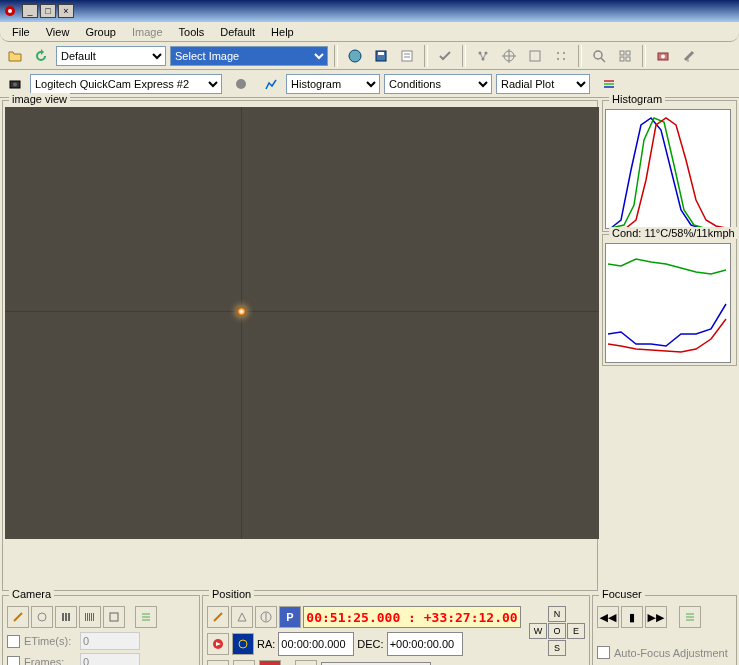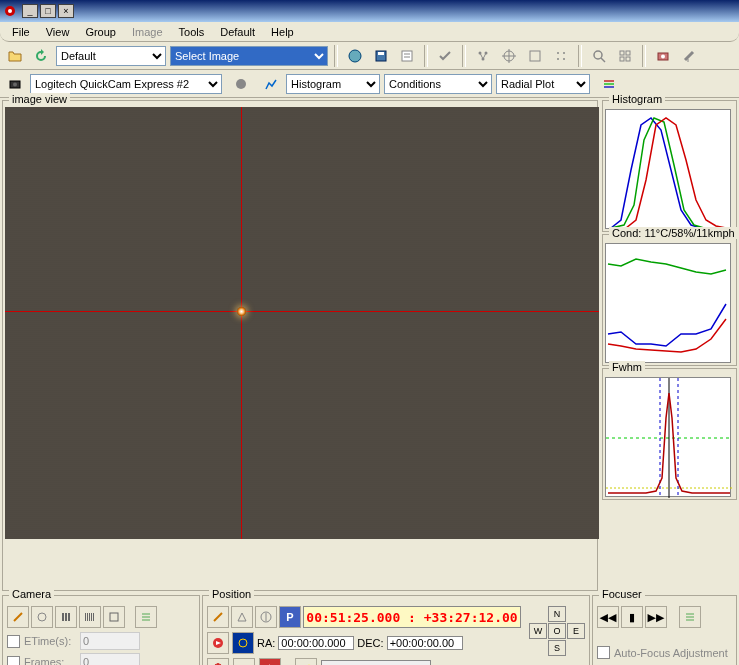--- a/index.html
+++ b/index.html
@@ -54,21 +54,21 @@
 .cam-row { display: flex; align-items: center; gap: 4px; margin-top: 3px; }
 .cam-row .chk { width: 13px; height: 13px; border: 1px solid #888; background: #fff; }
 .cam-row .lbl { width: 52px; color: #888; }
 .cam-row input { width: 60px; height: 18px; border: 1px solid #ccc; background: #f0f0f0; color: #888; padding: 0 2px; }
 
 .pos-row1 { display: flex; gap: 2px; align-items: center; margin-bottom: 4px; }
 .pos-btn { width: 22px; height: 22px; border: 1px solid #aca899; background: #ece9d8; display: flex; align-items: center; justify-content: center; cursor: pointer; }
 .pos-display { flex: 1; height: 22px; background: #fef9c3; color: #f00; font-family: monospace; font-size: 13px; font-weight: bold; display: flex; align-items: center; justify-content: center; border: 1px solid #888; }
 .pos-row2 { display: flex; gap: 3px; align-items: center; margin-bottom: 4px; }
 .pos-row2 .lbl { font-size: 11px; }
-.pos-row2 input { height: 14px; border: 1px solid #888; background: #fff; padding: 0 2px; width: 76px; }
+.pos-row2 input { height: 24px; border: 1px solid #888; background: #fff; padding: 0 2px; width: 76px; }
 .nsew { display: grid; grid-template-columns: 18px 18px 18px; grid-template-rows: 16px 16px 16px; gap: 1px; margin-left: 4px; }
 .nsew .b { border: 1px solid #888; background: #ece9d8; display: flex; align-items: center; justify-content: center; font-size: 9px; cursor: pointer; }
 .pos-row3 { display: flex; gap: 4px; align-items: center; }
 .pos-row3 select { width: 110px; height: 18px; border: 1px solid #888; }
 
 .foc-btns { display: flex; gap: 2px; margin-bottom: 6px; }
 .foc-btn { width: 22px; height: 22px; border: 1px solid #aca899; background: #ece9d8; display: flex; align-items: center; justify-content: center; cursor: pointer; }
 .foc-row { display: flex; align-items: center; gap: 4px; margin-top: 18px; font-size: 11px; }
 .foc-row .chk { width: 13px; height: 13px; border: 1px solid #888; background: #fff; }
 .foc-row .lbl { color: #888; }
@@ -256,33 +256,20 @@
         </svg>
       </div>
     </div>
     <div class="right-panel">
       <div class="legend">Cond: 11°C/58%/11kmph</div>
       <div class="plot">
         <svg width="126" height="120" viewBox="0 0 126 120">
           <polyline points="2,20 15,22 30,15 45,18 60,20 75,24 90,28 105,30 120,26" fill="none" stroke="#00a000" stroke-width="1.5"></polyline>
           <polyline points="2,90 15,88 30,100 45,100 60,102 75,90 90,90 105,85 120,60" fill="none" stroke="#0000d0" stroke-width="1.5"></polyline>
           <polyline points="2,100 15,102 30,105 45,106 60,107 75,108 90,105 105,95 120,75" fill="none" stroke="#d00000" stroke-width="1.5"></polyline>
-        </svg>
-      </div>
-    </div>
-    <div class="right-panel">
-      <div class="legend">Fwhm</div>
-      <div class="plot">
-        <svg width="126" height="120" viewBox="0 0 126 120">
-          <line x1="0" y1="60" x2="126" y2="60" stroke="#0c0" stroke-dasharray="3,3"></line>
-          <line x1="0" y1="110" x2="126" y2="110" stroke="#cc0" stroke-dasharray="2,2"></line>
-          <line x1="54" y1="0" x2="54" y2="120" stroke="#00c" stroke-dasharray="3,3"></line>
-          <line x1="72" y1="0" x2="72" y2="120" stroke="#00c" stroke-dasharray="3,3"></line>
-          <line x1="63" y1="0" x2="63" y2="120" stroke="#000"></line>
-          <polyline points="2,115 40,115 50,113 56,100 60,40 63,15 66,40 70,100 76,113 86,115 124,115" fill="none" stroke="#b00000" stroke-width="1.5"></polyline>
         </svg>
       </div>
     </div>
   </div>
 </div>
 
 <div class="bottom-row">
   <div class="panel panel-camera">
     <div class="legend">Camera</div>
     <div class="cam-btns">

